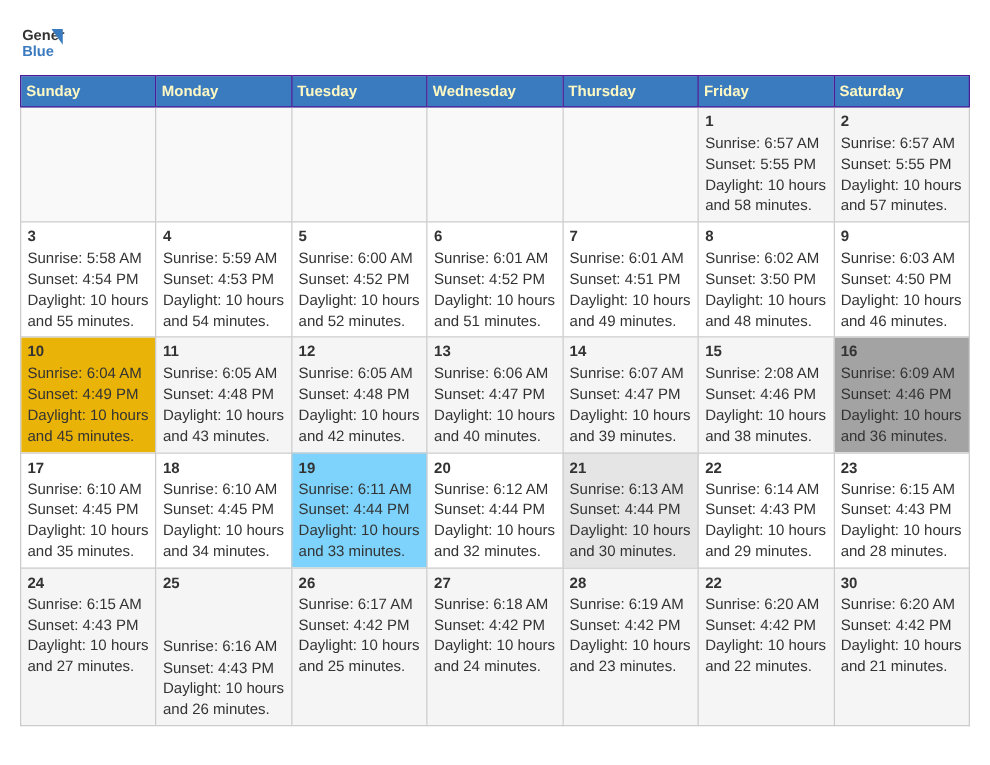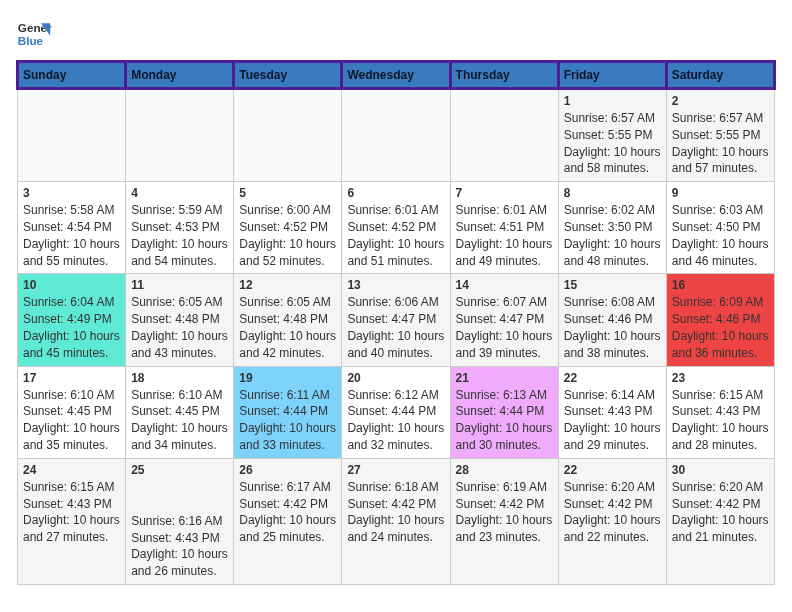--- a/index.html
+++ b/index.html
@@ -37,26 +37,26 @@
       font-size: 15px;
       color: #555;
     }
     table {
       width: 100%;
       border-collapse: collapse;
       table-layout: fixed;
     }
     thead tr th {
       background: #3a7abf;
-      color: #0f172a;
+      color: #fef9c3;
       font-size: 12px;
       font-weight: bold;
       padding: 5px 4px;
       text-align: left;
-      border: 3px solid #4c1d95;
+      border: 1px solid #4c1d95;
     }
     tbody tr td {
       border: 1px solid #ccc;
       vertical-align: top;
       padding: 4px 5px;
       font-size: 10px;
       color: #333;
       height: 88px;
       background: #fff;
     }
@@ -178,21 +178,21 @@
         </td>
         <td style="background: rgb(255, 255, 255);">
           <span class="day-number">9</span>
           <div class="day-info" style="white-space: pre-line;">Sunrise: 6:03 AM
 Sunset: 4:50 PM
 Daylight: 10 hours
 and 46 minutes.</div>
         </td>
       </tr>
       <tr>
-        <td style="background: #5eead4;">
+        <td style="background: #eab308;">
           <span class="day-number">10</span>
           <div class="day-info" style="white-space: pre-line;">Sunrise: 6:04 AM
 Sunset: 4:49 PM
 Daylight: 10 hours
 and 45 minutes.</div>
         </td>
         <td style="background: rgb(245, 245, 245);">
           <span class="day-number">11</span>
           <div class="day-info" style="white-space: pre-line;">Sunrise: 6:05 AM
 Sunset: 4:48 PM
@@ -215,26 +215,26 @@
         </td>
         <td style="background: rgb(245, 245, 245);">
           <span class="day-number">14</span>
           <div class="day-info" style="white-space: pre-line;">Sunrise: 6:07 AM
 Sunset: 4:47 PM
 Daylight: 10 hours
 and 39 minutes.</div>
         </td>
         <td style="background: rgb(245, 245, 245);">
           <span class="day-number">15</span>
-          <div class="day-info" style="white-space: pre-line;">Sunrise: 6:08 AM
+          <div class="day-info" style="white-space: pre-line;">Sunrise: 2:08 AM
 Sunset: 4:46 PM
 Daylight: 10 hours
 and 38 minutes.</div>
         </td>
-        <td style="background: #ef4444;">
+        <td style="background: #a3a3a3;">
           <span class="day-number">16</span>
           <div class="day-info" style="white-space: pre-line;">Sunrise: 6:09 AM
 Sunset: 4:46 PM
 Daylight: 10 hours
 and 36 minutes.</div>
         </td>
       </tr>
       <tr>
         <td style="background: rgb(255, 255, 255);">
           <span class="day-number">17</span>
@@ -257,21 +257,21 @@
 Daylight: 10 hours
 and 33 minutes.</div>
         </td>
         <td style="background: rgb(255, 255, 255);">
           <span class="day-number">20</span>
           <div class="day-info" style="white-space: pre-line;">Sunrise: 6:12 AM
 Sunset: 4:44 PM
 Daylight: 10 hours
 and 32 minutes.</div>
         </td>
-        <td style="background: #f0abfc; margin-top: 48px;">
+        <td style="background: #e5e5e5; margin-top: 48px;">
           <span class="day-number">21</span>
           <div class="day-info" style="white-space: pre-line;">Sunrise: 6:13 AM
 Sunset: 4:44 PM
 Daylight: 10 hours
 and 30 minutes.</div>
         </td>
         <td style="background: rgb(255, 255, 255);">
           <span class="day-number">22</span>
           <div class="day-info" style="white-space: pre-line;">Sunrise: 6:14 AM
 Sunset: 4:43 PM

